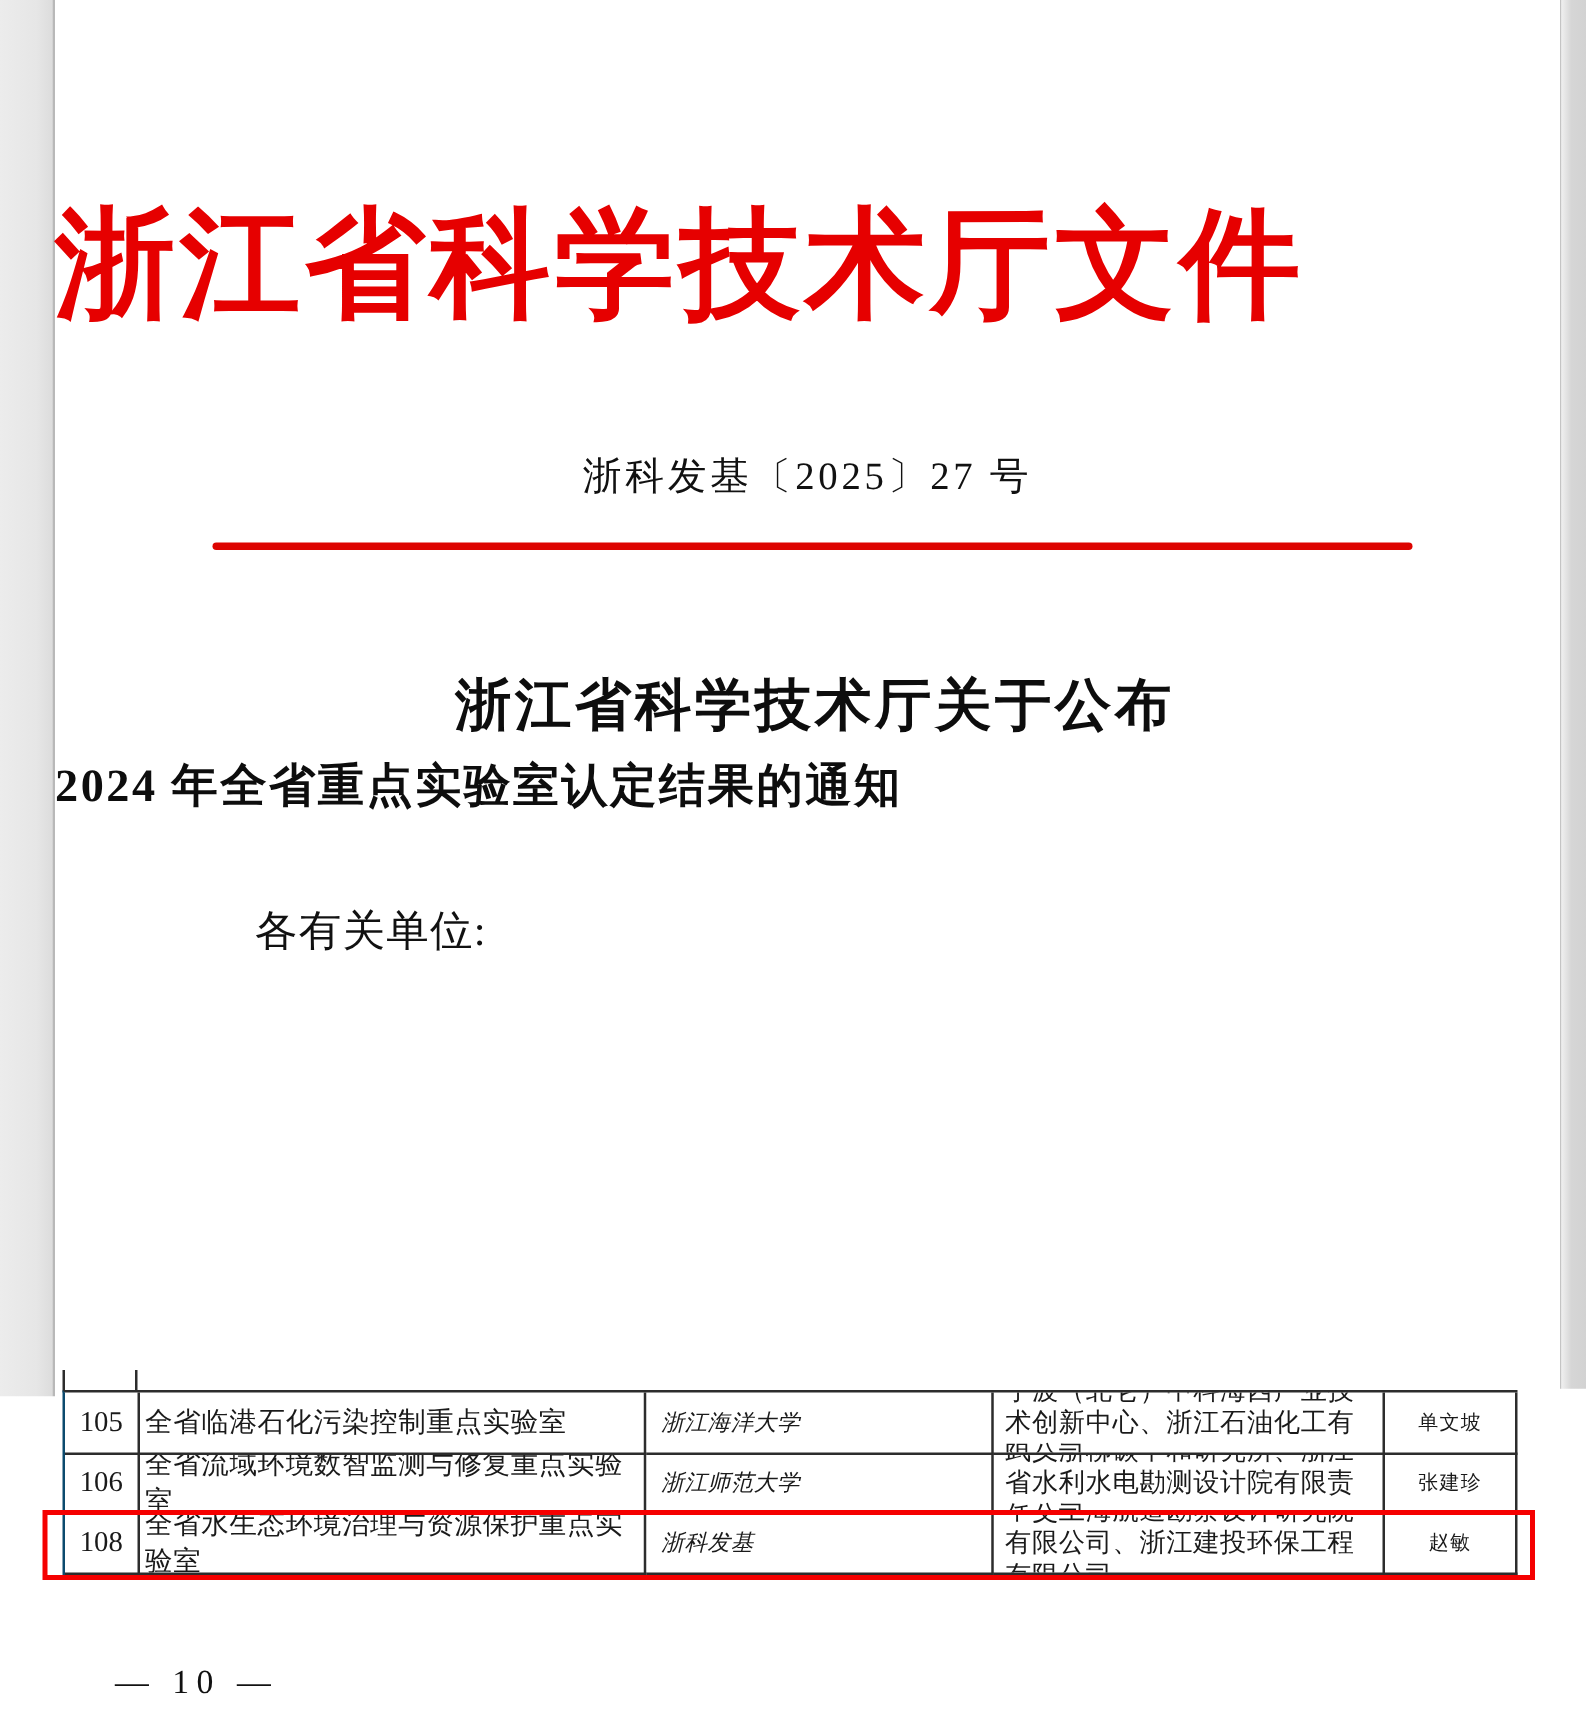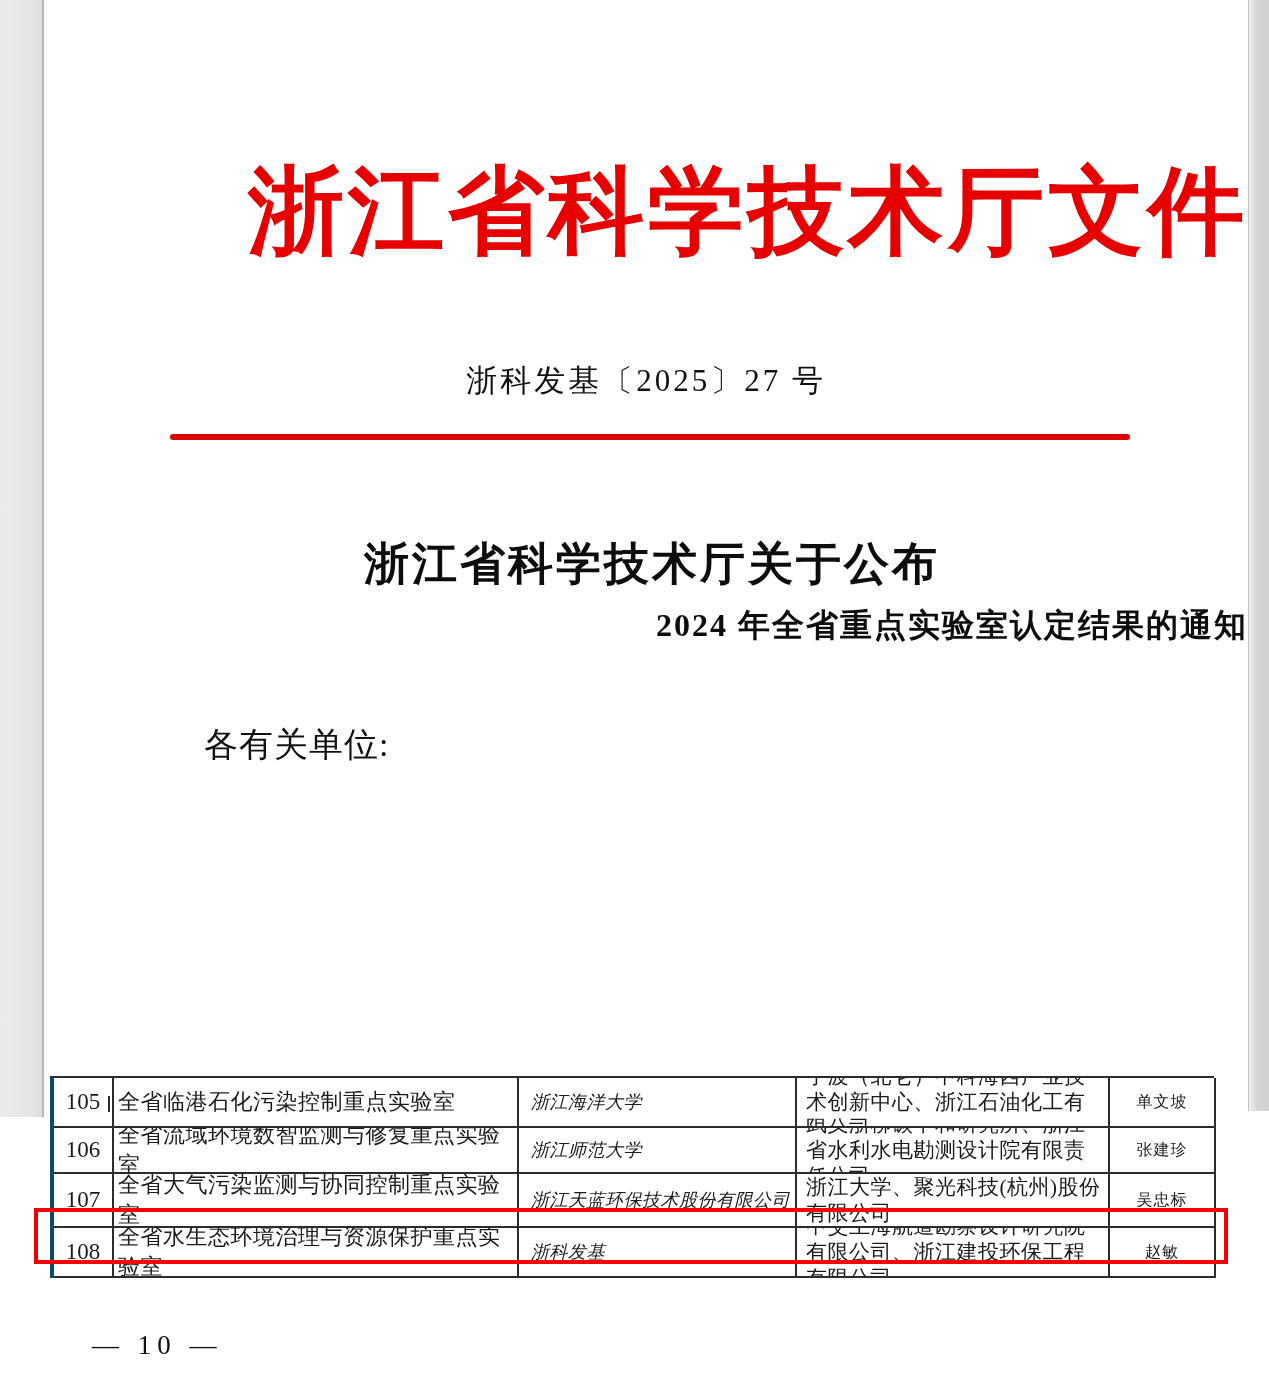--- a/index.html
+++ b/index.html
@@ -21,21 +21,21 @@
     background: linear-gradient(90deg, #ececec 0%, #e6e6e6 70%, #dcdcdc 100%);
     border-right: 2px solid #b8b8b8;
   }
   .margin-right {
     position: absolute; left: 1248px; top: 0; width: 21px; height: 1111px;
     background: linear-gradient(90deg, #f0f0f0 0%, #d6d6d6 40%, #d2d2d2 100%);
     border-left: 1px solid #c4c4c4;
   }
   .header-title {
     position: absolute; left: 44px; top: 148px; width: 1204px;
-    text-align: right;
+    text-align: left;
     font-size: 96px; font-weight: bold;
     letter-spacing: 4px;
     color: #e60000;
     font-family: Liberation Serif, serif;
     white-space: nowrap;
   }
   .doc-number {
     position: absolute; left: 44px; top: 360px; width: 1204px;
     text-align: center;
     font-size: 31px; letter-spacing: 3px;
@@ -46,42 +46,42 @@
     position: absolute; left: 170px; top: 434px; width: 960px; height: 6px;
     background: #dd0400; border-radius: 3px;
   }
   .notice-title-1 {
     position: absolute; left: 44px; top: 534px; width: 1204px;
     text-align: center; font-size: 45px; font-weight: bold;
     letter-spacing: 3px; color: #0d0d0d; white-space: nowrap; padding-left: 12px;
   }
   .notice-title-2 {
     position: absolute; left: 44px; top: 604px; width: 1204px;
-    text-align: right; font-size: 32px; font-weight: bold;
+    text-align: left; font-size: 37px; font-weight: bold;
     letter-spacing: 2px; color: #0d0d0d; white-space: nowrap;
   }
   .salutation {
     position: absolute; left: 204px; top: 722px;
     font-size: 34px; letter-spacing: 1px; color: #111; white-space: nowrap;
   }
   .body-block {
     position: absolute; left: 204px; top: 783px; width: 922px;
     font-size: 33px; color: #111;
   }
   .body-line {
     height: 57px; line-height: 57px; white-space: nowrap;
     letter-spacing: 0.5px;
   }
   .body-line.indent { padding-left: 68px; }
   
   .results-table {
-    position: absolute; left: 50px; top: 1076px;
+    position: absolute; left: 50px; top: 1112px;
     width: 1164px;
     border-top: 2px solid #2c2c2c;
-    border-left: 4px solid #0c4a6e;
+    border-left: 2px solid #0c4a6e;
     font-family: "Liberation Serif", "DejaVu Serif", serif;
   }
   .t-row {
     display: grid;
     grid-template-columns: 60px 405px 278px 313px 106px;
   }
   .t-row.h50 > .t-cell { height: 50px; }
   .t-row.h46 > .t-cell { height: 46px; }
   .t-row.h54 > .t-cell { height: 54px; }
   .t-cell {
@@ -147,27 +147,20 @@
     </div>
 
     <div class="t-row h46">
       <div class="t-cell c-no">106</div>
       <div class="t-cell c-lab">全省流域环境数智监测与修复重点实验室</div>
       <div class="t-cell c-inst">浙江师范大学</div>
       <div class="t-cell c-partners">武义浙柳碳中和研究所、浙江省水利水电勘测设计院有限责任公司</div>
       <div class="t-cell c-director">张建珍</div>
     </div>
 
-    <div class="t-row h54">
-      <div class="t-cell c-no">107</div>
-      <div class="t-cell c-lab">全省大气污染监测与协同控制重点实验室</div>
-      <div class="t-cell c-inst">浙江天蓝环保技术股份有限公司</div>
-      <div class="t-cell c-partners">浙江大学、聚光科技(杭州)股份有限公司</div>
-      <div class="t-cell c-director">吴忠标</div>
-    </div>
 
     <div class="t-row h50">
       <div class="t-cell c-no">108</div>
       <div class="t-cell c-lab">全省水生态环境治理与资源保护重点实验室</div>
       <div class="t-cell c-inst">浙科发基</div>
       <div class="t-cell c-partners">中交上海航道勘察设计研究院有限公司、浙江建投环保工程有限公司</div>
       <div class="t-cell c-director">赵敏</div>
     </div>
 
   </div>

